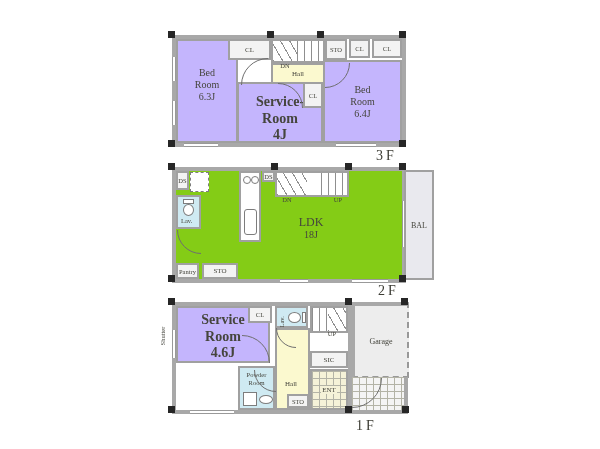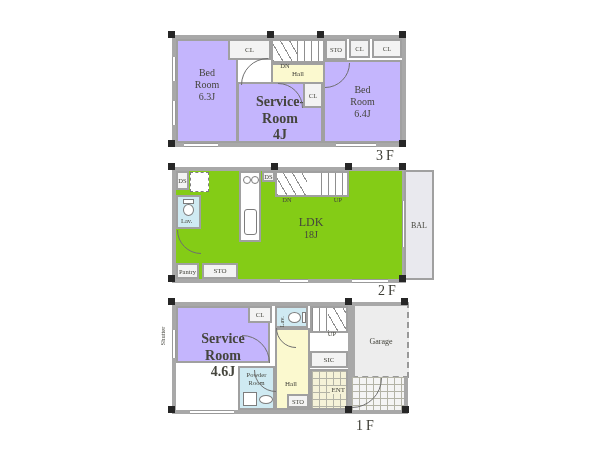--- a/index.html
+++ b/index.html
@@ -146,21 +146,21 @@
   <div class="abs arc" style="left:177px;top:206px;width:48px;height:48px;clip-path:inset(50% 50% 0 0);"></div>
   <div class="abs pillar" style="left:168px;top:163px;"></div>
   <div class="abs pillar" style="left:399px;top:163px;"></div>
   <div class="abs pillar" style="left:168px;top:275px;"></div>
   <div class="abs pillar" style="left:399px;top:275px;"></div>
   <div class="abs pillar" style="left:271px;top:163px;"></div>
   <div class="abs pillar" style="left:345px;top:163px;"></div>
 
   <div class="abs floor" style="left:172px;top:302px;width:180px;height:112px;">
     <div class="abs room orange" style="left:0;top:0;width:94px;height:57px;">
-      <div class="lbl t9" style="padding-top:23px;text-align:center;">
+      <div class="lbl t9" style="padding-top:4px;text-align:center;">
         <div>Service</div>
         <div>Room</div>
         <div>4.6J</div>
       </div>
     </div>
     <div class="abs whitebox" style="left:72px;top:0;width:24px;height:17px;">
       <span class="t6">CL</span>
     </div>
     <div class="abs room blue" style="left:99px;top:0;width:33px;height:22px;">
       <div class="abs t6" style="left:-6px;top:6px;width:20px;transform:rotate(-90deg);">Lav.</div>
@@ -170,21 +170,21 @@
     <div class="abs stairs" style="left:134px;top:0;width:38px;height:27px;">
       <div class="abs treads" style="left:0;top:0;width:16px;height:100%;"></div>
       <div class="abs winder" style="left:16px;top:0;width:22px;height:100%;"></div>
     </div>
     <div class="abs room yellow" style="left:99px;top:22px;width:35px;height:82px;">
       <div class="abs t7" style="left:8px;top:50px;">Hall</div>
     </div>
     <div class="abs whitebox" style="left:134px;top:45px;width:38px;height:17px;">
       <span class="t7">SIC</span>
     </div>
-    <div class="abs room grid" style="left:134px;top:63px;width:38px;height:41px;background-color:#f5f2d8;display:flex;align-items:center;justify-content:flex-end;">
+    <div class="abs room grid" style="left:134px;top:63px;width:38px;height:41px;background-color:#f5f2d8;display:flex;align-items:center;justify-content:center;">
       <span class="t7" style="background:#f5f2d8;padding:0 1px;">ENT</span>
     </div>
     <div class="abs room blue" style="left:62px;top:60px;width:37px;height:44px;">
       <div class="lbl t6" style="padding-top:3px;">
         <div>Powder</div>
         <div>Room</div>
       </div>
       <div class="abs icon xmark" style="left:3px;top:24px;width:14px;height:14px;"></div>
       <div class="abs icon" style="left:19px;top:27px;width:14px;height:9px;border-radius:50%;"></div>
     </div>

